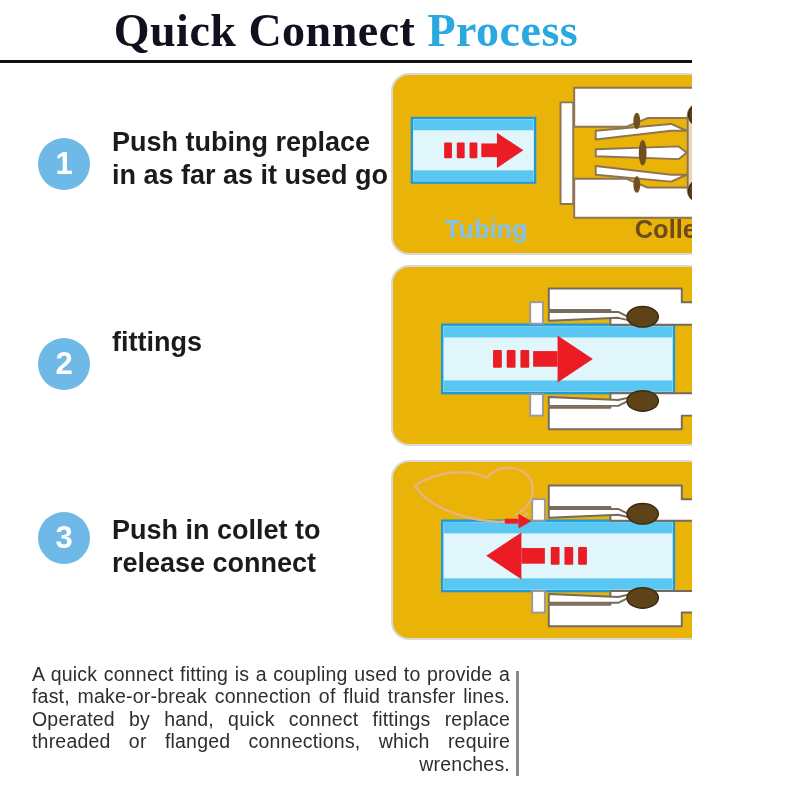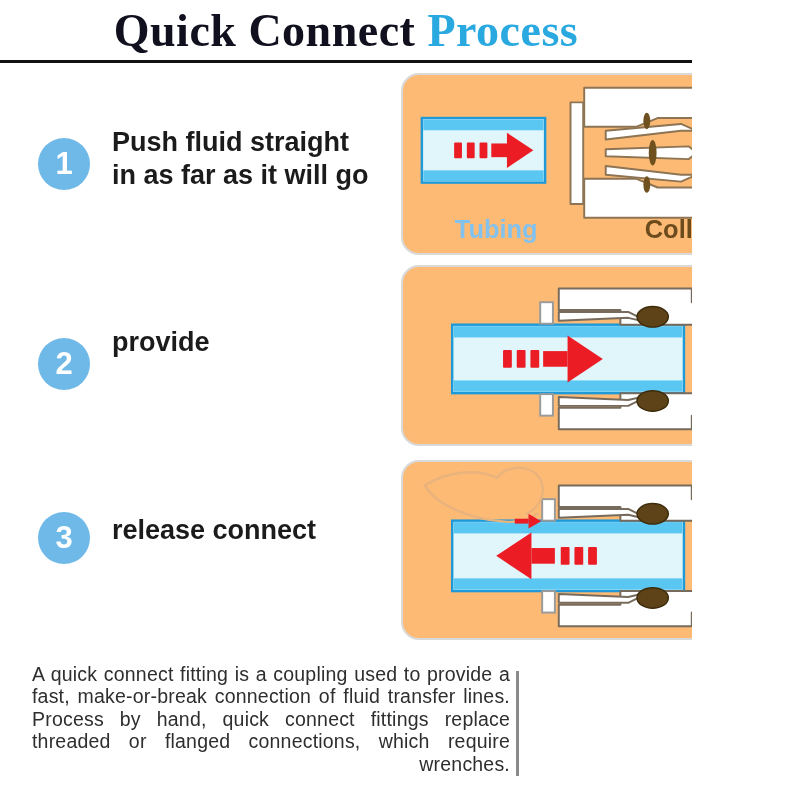--- a/index.html
+++ b/index.html
@@ -23,21 +23,21 @@
 
   .step-badge{position:absolute;left:38px;width:52px;height:52px;border-radius:50%;
     background:var(--step_circle);color:#fff;font-weight:bold;font-size:31px;
     display:flex;align-items:center;justify-content:center}
   .step-text{position:absolute;left:112px;width:292px;font-weight:bold;font-size:27px;
     line-height:33px;color:var(--text_dark)}
   #badge1{top:138px}#text1{top:126px}
   #badge2{top:338px}#text2{top:326px}
   #badge3{top:512px}#text3{top:514px}
 
-  .panel{position:absolute;left:401px;width:385px;background:#fdba74;
+  .panel{position:absolute;left:391px;width:385px;background:#eab308;
     border:2px solid var(--panel_border);border-radius:18px;overflow:hidden}
   #panel1{top:73px;height:182px}
   #panel2{top:265px;height:181px}
   #panel3{top:460px;height:180px}
   .panel svg{display:block;width:100%;height:100%}
 
   .fit{stroke:var(--fitting_outline);stroke-width:2;stroke-linejoin:round;fill:#fff}
   .fitg{stroke:var(--fitting_outline_grey);stroke-width:2;stroke-linejoin:round;fill:#fff}
   .hatchline1{stroke:var(--fitting_outline);stroke-width:1.4}
   .hatchline2{stroke:var(--fitting_outline_grey);stroke-width:1.4}
@@ -66,35 +66,36 @@
     <span>Quick Connect</span>
     <span> </span>
     <span class="accent">Process</span>
   </div>
   <div class="title-rule"></div>
 
   <div class="step-badge" id="badge1">
     <span>1</span>
   </div>
   <div class="step-text" id="text1">
-    <div>Push fluid straight</div>
-    <div>in as far as it will go</div>
+    <div>Push tubing replace</div>
+    <div>in as far as it used go</div>
   </div>
 
   <div class="step-badge" id="badge2">
     <span>2</span>
   </div>
   <div class="step-text" id="text2">
-    <div>provide</div>
+    <div>fittings</div>
   </div>
 
   <div class="step-badge" id="badge3">
     <span>3</span>
   </div>
   <div class="step-text" id="text3">
+    <div>Push in collet to</div>
     <div>release connect</div>
   </div>
 
   <div class="panel" id="panel1">
     <svg viewBox="0 0 385 182">
       <defs>
         <pattern id="h1" width="9" height="9" patternUnits="userSpaceOnUse" patternTransform="rotate(45)">
           <rect width="9" height="9" fill="#fff"></rect>
           <line class="hatchline1" x1="4.5" y1="0" x2="4.5" y2="9"></line>
         </pattern>
@@ -204,17 +205,17 @@
       <g class="red">
         <polygon points="129,72 129,120 93,96"></polygon>
         <rect x="129" y="88" width="24" height="16"></rect>
         <rect x="159" y="87" width="9" height="18" rx="1"></rect>
         <rect x="173" y="87" width="9" height="18" rx="1"></rect>
         <rect x="187" y="87" width="9" height="18" rx="1"></rect>
       </g>
     </svg>
   </div>
 
-  <div class="footer-text">A quick connect fitting is a coupling used to provide a fast, make-or-break connection of fluid transfer lines. Process by hand, quick connect fittings replace threaded or flanged connections, which require wrenches.</div>
+  <div class="footer-text">A quick connect fitting is a coupling used to provide a fast, make-or-break connection of fluid transfer lines. Operated by hand, quick connect fittings replace threaded or flanged connections, which require wrenches.</div>
   <div class="footer-divider"></div>
 
 
 </div>
 
 </body></html>

